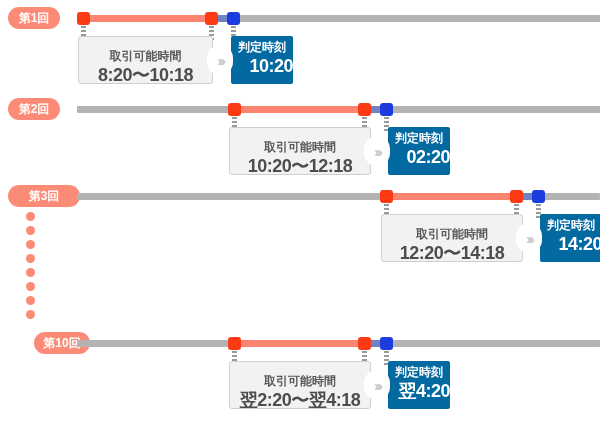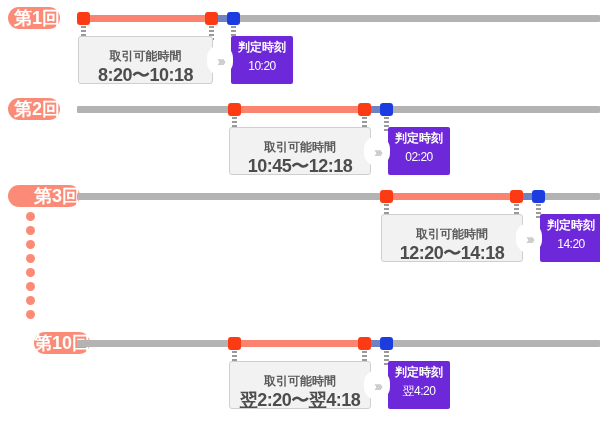--- a/index.html
+++ b/index.html
@@ -20,23 +20,23 @@
     left: 0; top: 0;
     width: 600px; height: 434px;
   }
 
   
   .round-badge {
     position: absolute;
     background: #fb8b76;
     color: #ffffff;
     font-weight: bold;
-    font-size: 18px;
+    font-size: 12px;
     line-height: 22px;
-    text-align: right;
+    text-align: center;
     border-radius: 11px;
     letter-spacing: 0px;
     white-space: nowrap;
   }
 
   
   .row { position: absolute; left: 0; width: 600px; }
 
   .track {
     position: absolute;
@@ -97,37 +97,38 @@
   .trade-box .bv {
     font-size: 18px;
     font-weight: bold;
     line-height: 22px;
     color: #4d4d4d;
     letter-spacing: -0.5px;
   }
 
   .judge-box {
     position: absolute;
-    background: #6d28d9;
+    background: #0369a1;
     border-radius: 2px;
     box-sizing: border-box;
     text-align: center;
     color: #ffffff;
     padding-top: 4px;
   }
   .judge-box .bt {
     font-size: 12px;
     font-weight: bold;
     line-height: 15px;
   }
   .judge-box .bv {
-    font-size: 12px;
-    font-weight: normal;
+    font-size: 18px;
+    font-weight: bold;
     line-height: 22px;
     letter-spacing: -0.5px;
+    text-align: right;
   }
 
   
   .chev {
     position: absolute;
     width: 26px;
     height: 30px;
     background: #ffffff;
     border-radius: 13px;
     display: flex;
@@ -193,21 +194,21 @@
     <div class="stem" style="left:232px; top:22px; height:19px;"></div>
     <div class="stem" style="left:362px; top:22px; height:19px;"></div>
     <div class="stem" style="left:384px; top:22px; height:19px;"></div>
 
     <div class="marker red" style="left:228px; top:12px;"></div>
     <div class="marker red" style="left:358px; top:12px;"></div>
     <div class="marker blue" style="left:380px; top:12px;"></div>
 
     <div class="trade-box" style="left:229px; top:36px; width:142px; height:48px;">
       <div class="bt">取引可能時間</div>
-      <div class="bv">10:45〜12:18</div>
+      <div class="bv">10:20〜12:18</div>
     </div>
 
     <div class="chev" style="left:364px; top:45px;">›››</div>
 
     <div class="judge-box" style="left:388px; top:36px; width:62px; height:48px;">
       <div class="bt">判定時刻</div>
       <div class="bv">02:20</div>
     </div>
   </div>
 

